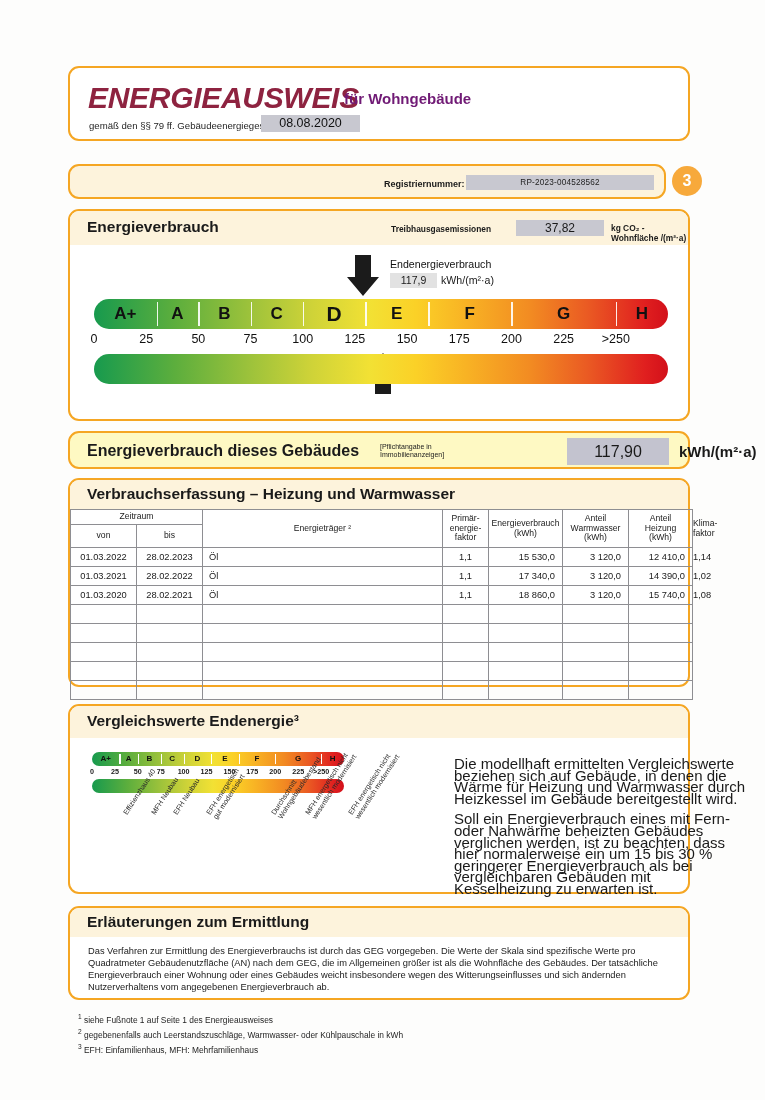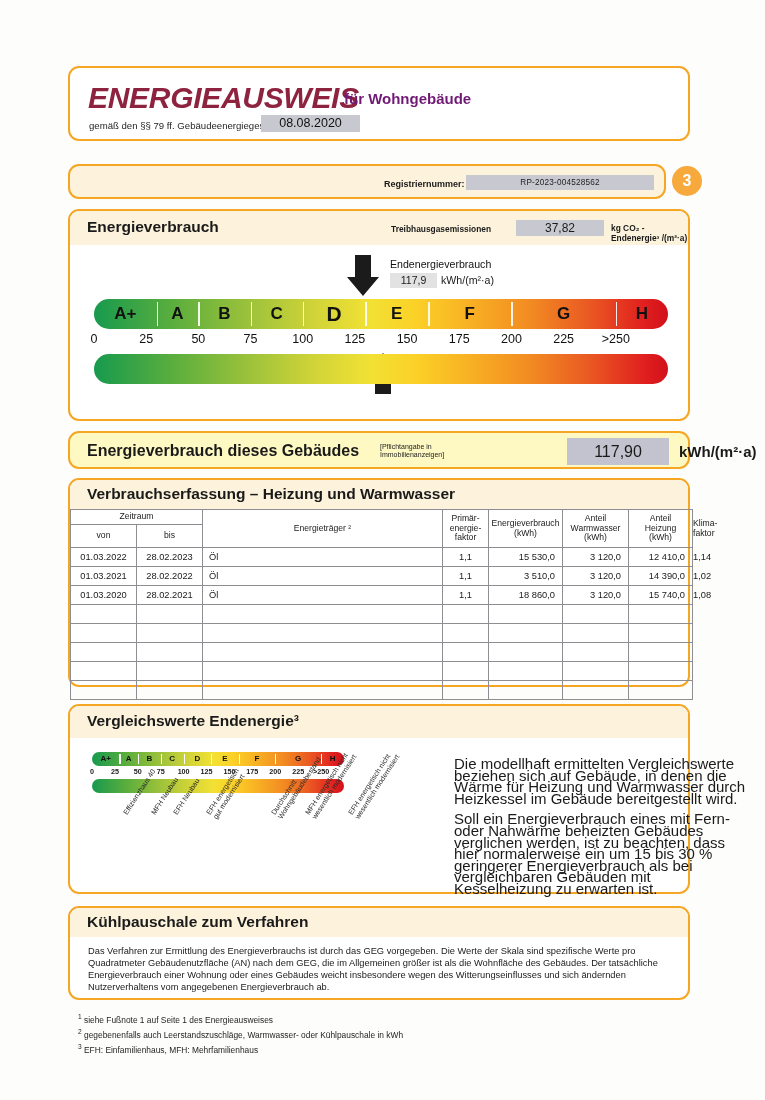--- a/index.html
+++ b/index.html
@@ -142,21 +142,21 @@
     <div class="reg-lab">Registriernummer:</div>
     <div class="reg-val">RP-2023-004528562</div>
   </div>
   <div id="page-badge">3</div>
 
   <div class="card" id="verbrauch-card">
     <div id="verbrauch-head">
       <div class="h2">Energieverbrauch</div>
       <div class="thg-lab">Treibhausgasemissionen</div>
       <div class="thg-val">37,82</div>
-      <div class="thg-unit">kg CO₂ - Endenergie³ /(m²·a)</div>
+      <div class="thg-unit">kg CO₂ - Wohnfläche /(m²·a)</div>
     </div>
 
     <svg width="34" height="42" style="position:absolute;left:276px;top:44px;">
       <polygon points="9,0 25,0 25,22 33,22 17,41 1,22 9,22" fill="#1b1b1b"></polygon>
     </svg>
     <div class="lab-title" style="left:320px; top:47px;">Endenergieverbrauch</div>
     <div class="lab-val" style="left:320px; top:62px;">117,9</div>
     <div class="lab-unit" style="left:371px; top:63px;">kWh/(m²·a)</div>
 
     <svg width="34" height="42" style="position:absolute;left:296px;top:142px;">
@@ -270,21 +270,21 @@
             <td class="r">15 530,0</td>
             <td class="r">3 120,0</td>
             <td class="r">12 410,0</td>
             <td>1,14</td>
           </tr>
           <tr class="data">
             <td>01.03.2021</td>
             <td>28.02.2022</td>
             <td class="l">Öl</td>
             <td>1,1</td>
-            <td class="r">3 510,0</td>
+            <td class="r">17 340,0</td>
             <td class="r">3 120,0</td>
             <td class="r">14 390,0</td>
             <td>1,02</td>
           </tr>
           <tr class="data">
             <td>01.03.2020</td>
             <td>28.02.2021</td>
             <td class="l">Öl</td>
             <td>1,1</td>
             <td class="r">18 860,0</td>
@@ -413,21 +413,21 @@
         </div>
       </div>
     <div class="vgl-text">
       <p>Die modellhaft ermittelten Vergleichswerte beziehen sich auf Gebäude, in denen die Wärme für Heizung und Warmwasser durch Heizkessel im Gebäude bereitgestellt wird.</p>
       <p>Soll ein Energieverbrauch eines mit Fern- oder Nahwärme beheizten Gebäudes verglichen werden, ist zu beachten, dass hier normalerweise ein um 15 bis 30 % geringerer Energieverbrauch als bei vergleichbaren Gebäuden mit Kesselheizung zu erwarten ist.</p>
     </div>
   </div>
 
   <div class="card" id="erl-card">
     <div id="erl-head">
-      <div class="h2">Kühlpauschale zum Verfahren</div>
+      <div class="h2">Erläuterungen zum Ermittlung</div>
     </div>
     <div class="erl-text">Das Verfahren zur Ermittlung des Energieverbrauchs ist durch das GEG vorgegeben. Die Werte der Skala sind spezifische Werte pro Quadratmeter Gebäudenutzfläche (AN) nach dem GEG, die im Allgemeinen größer ist als die Wohnfläche des Gebäudes. Der tatsächliche Energieverbrauch einer Wohnung oder eines Gebäudes weicht insbesondere wegen des Witterungseinflusses und sich ändernden Nutzerverhaltens vom angegebenen Energieverbrauch ab.</div>
   </div>
 
   <div class="footnotes" id="footnotes">
       <div><sup>1</sup><span> siehe Fußnote 1 auf Seite 1 des Energieausweises</span></div>
       <div><sup>2</sup><span> gegebenenfalls auch Leerstandszuschläge, Warmwasser- oder Kühlpauschale in kWh</span></div>
       <div><sup>3</sup><span> EFH: Einfamilienhaus, MFH: Mehrfamilienhaus</span></div>
     </div>
 

